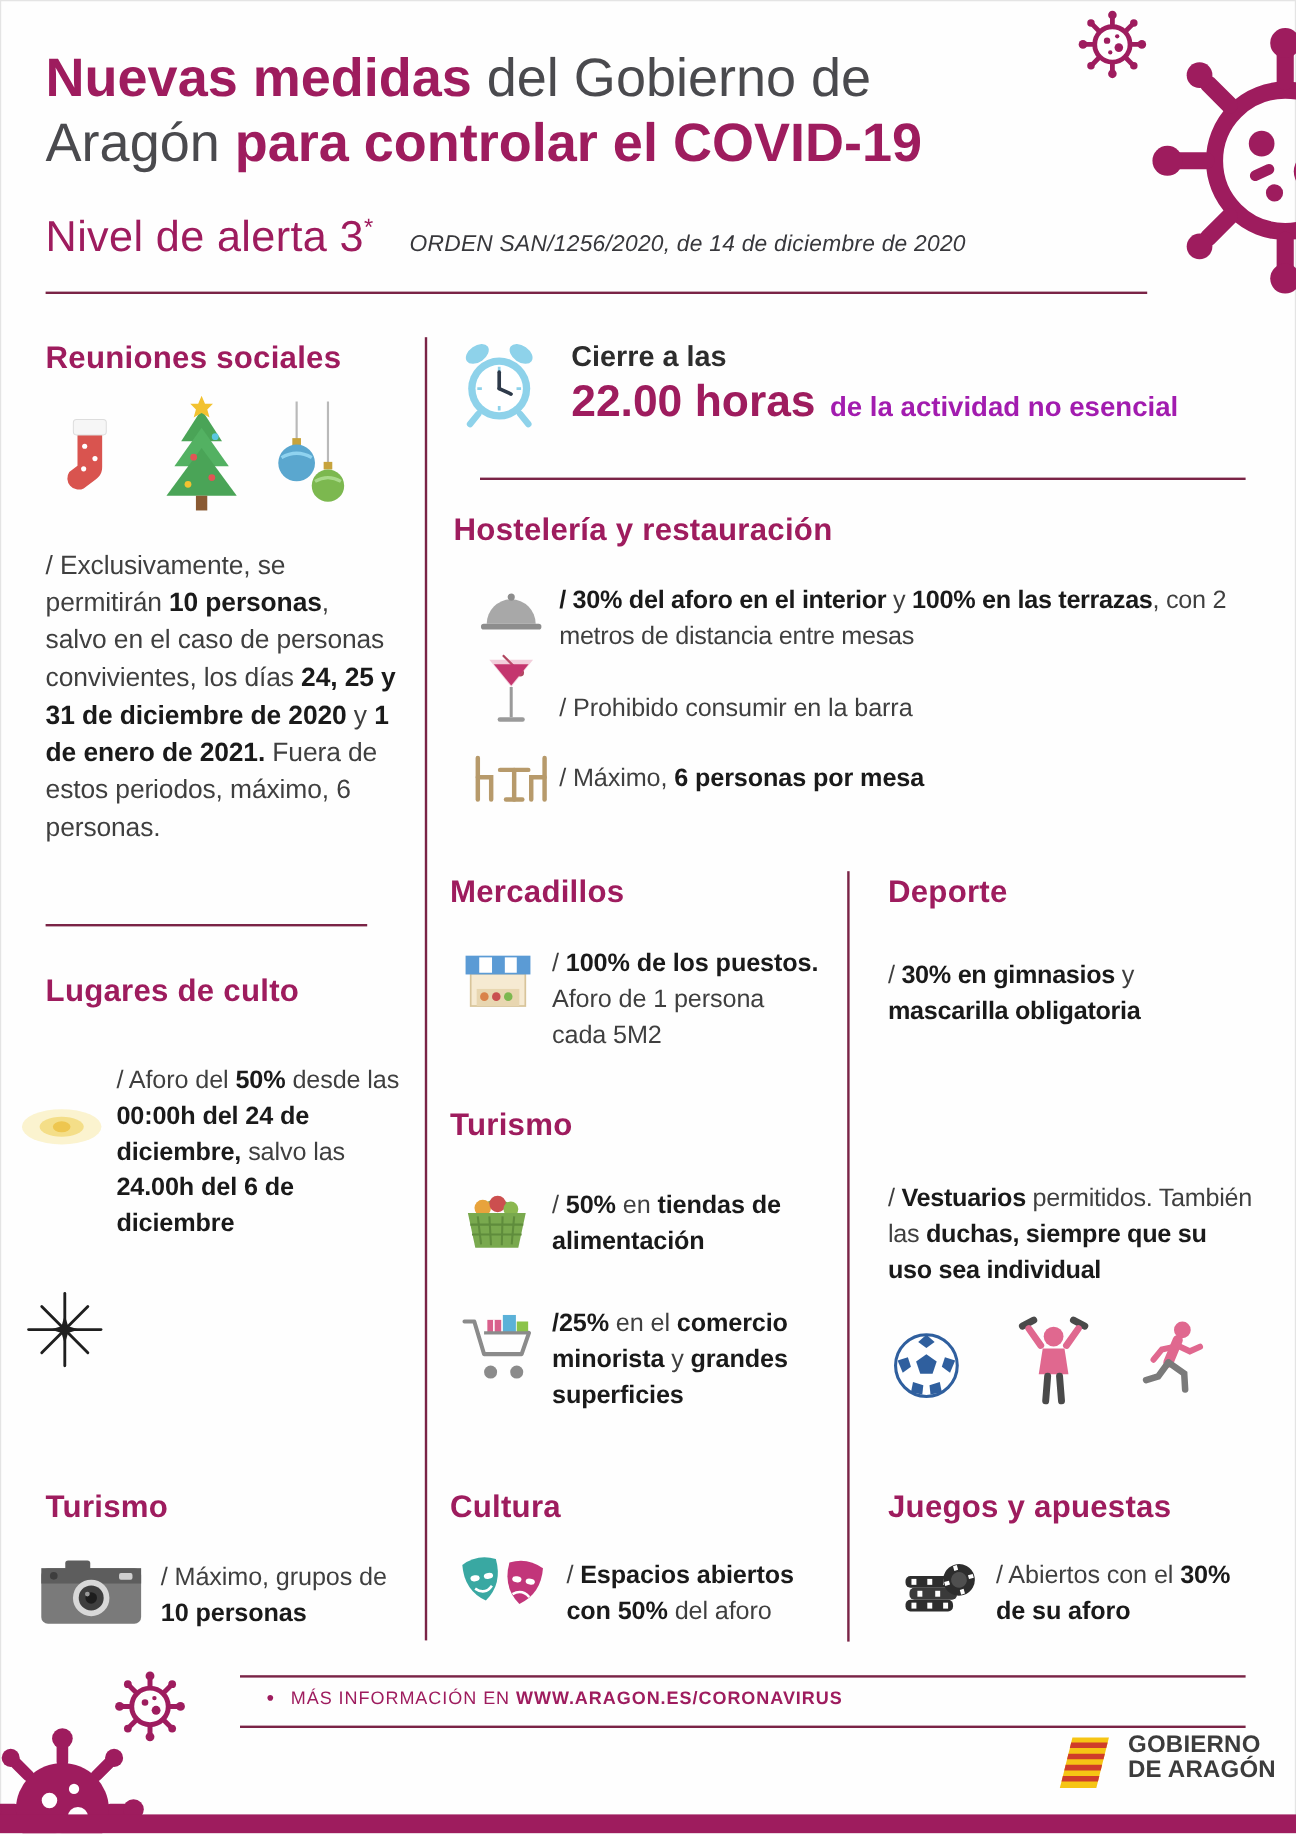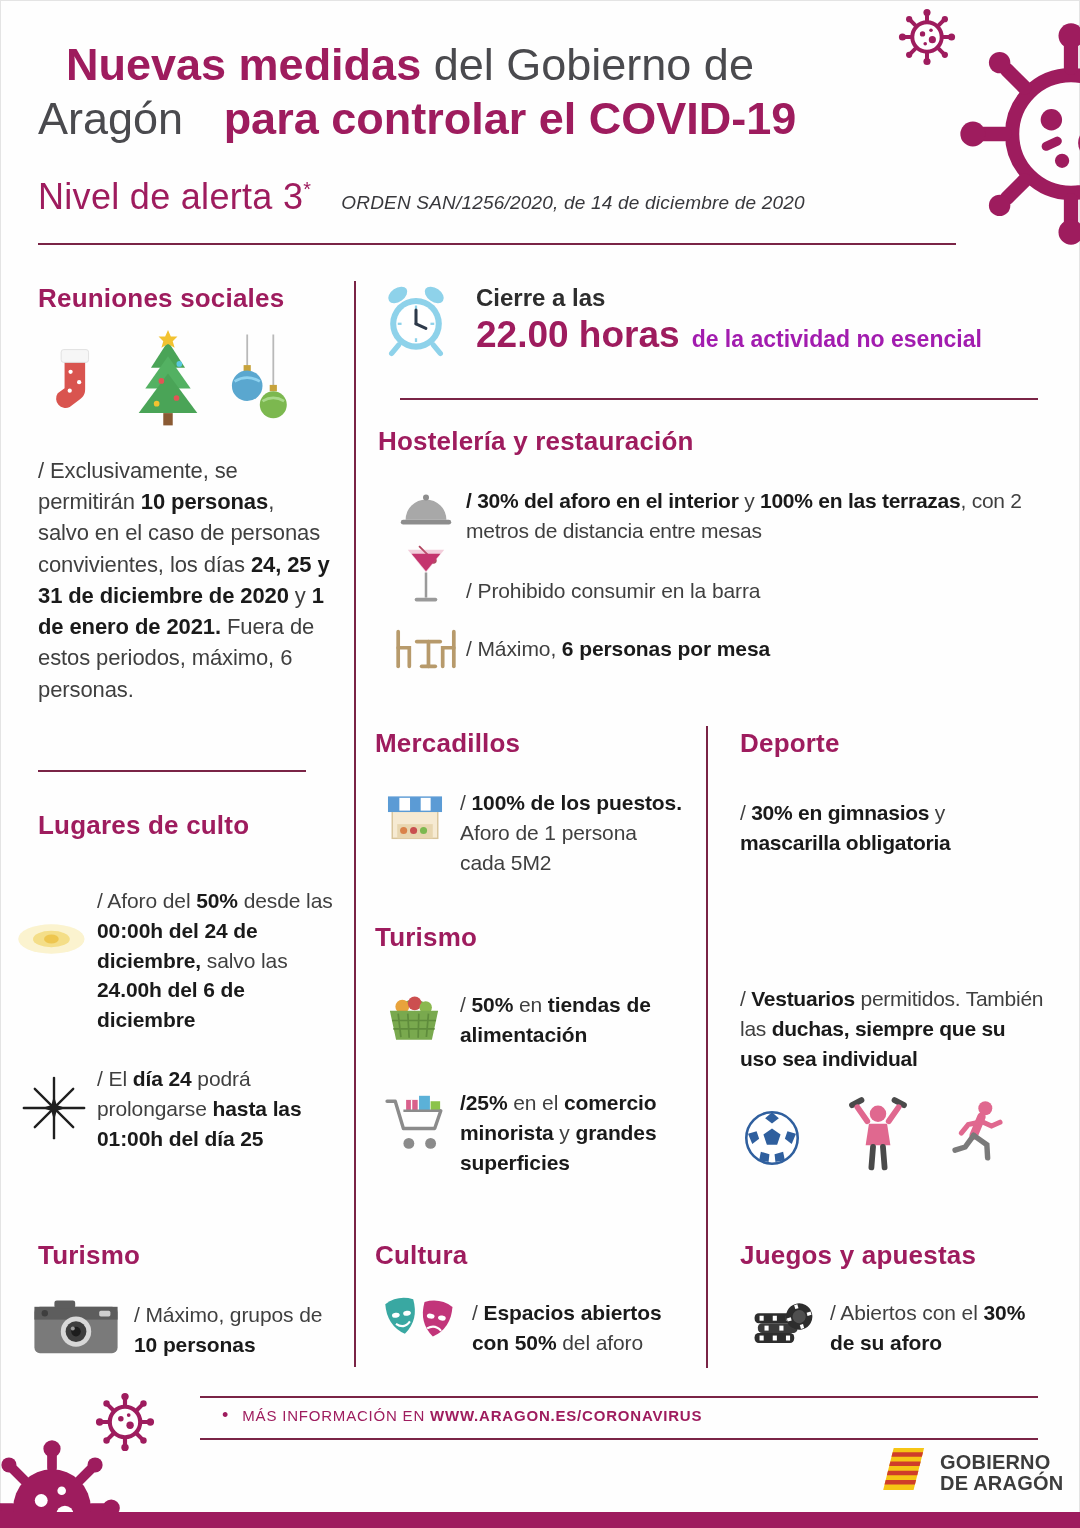--- a/index.html
+++ b/index.html
@@ -7,41 +7,41 @@
     --ink:#3f3f3f;
     --ink-strong:#1a1a1a;
     --line:#7a2446;
   }
   *{margin:0;padding:0;box-sizing:border-box;}
   body{background:#ffffff;font-family:"Liberation Sans","DejaVu Sans",sans-serif;}
   .page{position:relative;width:1080px;height:1528px;background:#fefefe;overflow:hidden;
         box-shadow:inset 0 0 0 1px #e4e4e4;}
   .abs{position:absolute;}
   .main-title{font-size:45px;line-height:1.2;color:#4a4a4e;font-weight:normal;}
-  .main-title .b{font-weight:bold;margin-left:28px;}
+  .main-title .b{font-weight:bold;}
   .accent{color:var(--accent) !important;}
   .alert{font-size:36px;color:var(--accent);letter-spacing:.3px;}
   .alert sup{font-size:55%;vertical-align:super;}
   .order{font-style:italic;font-size:19px;color:#38383c;margin-left:30px;letter-spacing:.2px;}
   .sec-title{font-size:26px;font-weight:bold;color:var(--accent);letter-spacing:.2px;}
   .txt{font-size:22px;line-height:1.42;color:var(--ink);letter-spacing:-.1px;}
   .txt .b{font-weight:bold;color:var(--ink-strong);}
   .txt.small{font-size:21px;}
   .txt.tight{letter-spacing:-.25px;}
   .hr{background:var(--line);height:2px;}
   .vr{background:var(--line);width:2px;}
   .closing-intro{font-size:24px;font-weight:bold;color:#2d2d2d;}
   .time-row{display:flex;align-items:baseline;gap:12px;}
   .time-big{font-size:37px;font-weight:bold;color:var(--accent);}
   .time-rest{font-size:23px;font-weight:bold;color:#a21caf;}
   .info-row{display:flex;align-items:center;gap:14px;}
   .info{font-size:15px;letter-spacing:.8px;color:var(--accent);}
   .info .url{font-weight:bold;}
   .bullet{color:var(--accent);font-size:18px;}
-  .logo{display:flex;align-items:flex-end;gap:10px;}
+  .logo{display:flex;align-items:flex-start;gap:10px;}
   .logo-text{font-size:20px;font-weight:bold;color:#3c3c3c;line-height:1.05;letter-spacing:.2px;}
   .bottom-bar{background:var(--accent);}
 </style>
 </head>
 <body>
 
 <div class="page">
 
   <div class="abs main-title" style="left:38px;top:38px;width:860px;">
     <div><span class="b accent">Nuevas medidas</span><span> del Gobierno de</span></div>
@@ -148,21 +148,20 @@
   <svg class="abs" style="left:22px;top:1076px" width="64" height="64" viewBox="0 0 70 70">
     <g stroke="#1f1f1f" stroke-width="2.6" stroke-linecap="round">
       <line x1="35" y1="2" x2="35" y2="68"></line>
         <line x1="2" y1="35" x2="68" y2="35"></line>
       <line x1="14" y1="14" x2="56" y2="56"></line>
         <line x1="56" y1="14" x2="14" y2="56"></line>
     </g>
     <polygon points="35,22 39,35 35,48 31,35" fill="#1f1f1f"></polygon>
     <polygon points="22,35 35,31 48,35 35,39" fill="#1f1f1f"></polygon>
   </svg>
-  <div class="abs txt small" style="left:97px;top:1064px;width:238px;"><span>/ El </span><span class="b">día 24</span><span> podrá prolongarse </span><span class="b">hasta las 01:00h del día 25</span></div>
 
   <div class="abs sec-title" style="left:38px;top:1240px;">Turismo</div>
   <svg class="abs" style="left:32px;top:1293px" width="88" height="66" viewBox="0 0 110 80">
     <rect x="3" y="16" width="104" height="58" rx="7" fill="#7a7a7a"></rect>
     <rect x="3" y="16" width="104" height="16" fill="#5d5d5d"></rect>
     <rect x="28" y="8" width="26" height="10" rx="3" fill="#5d5d5d"></rect>
     <circle cx="55" cy="47" r="19" fill="#d8d8d8"></circle>
     <circle cx="55" cy="47" r="13" fill="#3e3e3e"></circle>
     <circle cx="55" cy="47" r="6" fill="#1d1d1d"></circle>
     <circle cx="51" cy="43" r="2.5" fill="#9a9a9a"></circle>

